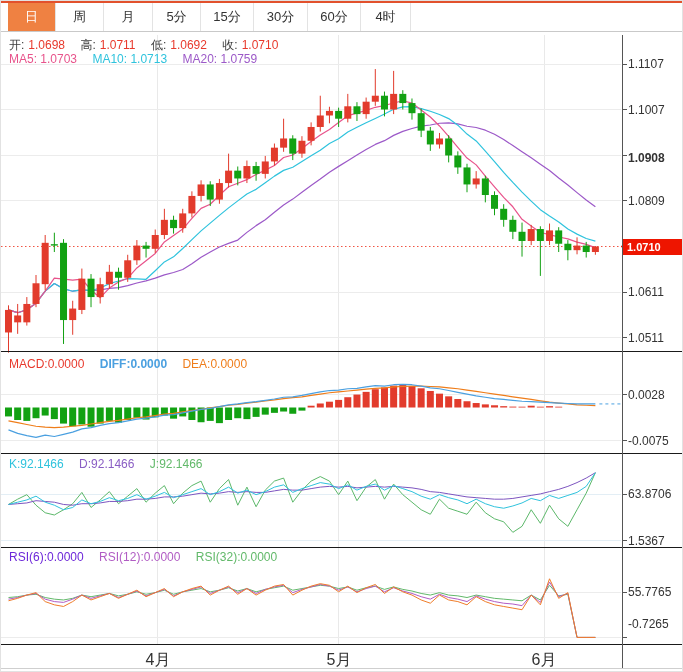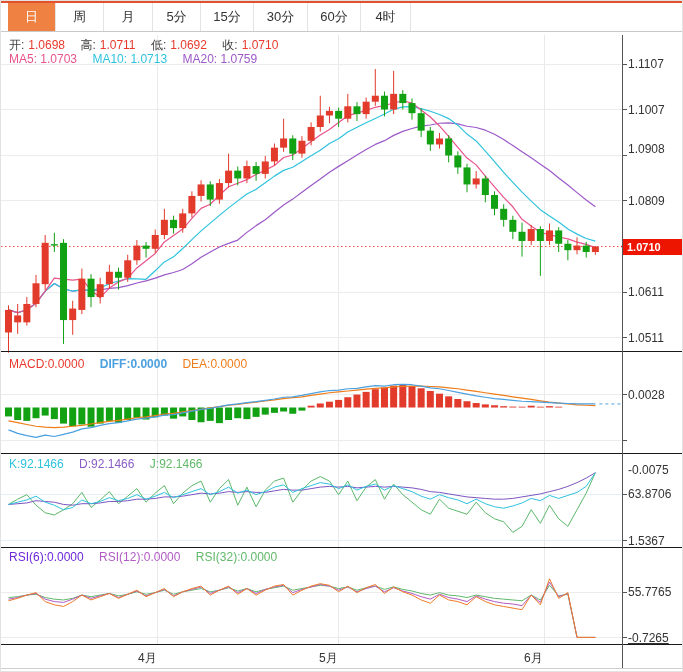--- a/index.html
+++ b/index.html
@@ -18,21 +18,21 @@
   .hdr { font-size:12px; letter-spacing:0; }
   .hdr span { margin-right:4px; }
   .hdr .gap { margin-right:12px; }
   .lab { color:#3c3c3c; }
   .val-red { color:#e8392c; }
   .c-ma5 { color:#e8538b; } .c-ma10 { color:#2fc3dd; } .c-ma20 { color:#9c59c8; }
   .c-macd { color:#e8392c; } .c-diff { color:#4ba0e0;font-weight:bold; } .c-dea { color:#ef7d1a;text-align:center; }
   .c-k { color:#2fc3dd; } .c-d { color:#8a5ec4; } .c-j { color:#62b96a; }
   .c-rsi6 { color:#6d28d9; } .c-rsi12 { color:#b15cc4;margin-top:36px; } .c-rsi24 { color:#62b96a; }
   .ytick { position:absolute; left:627px; width:54px; font-size:12px; color:#333; z-index:2; }
-  .xmonth { position:absolute; width:40px; font-size:12px; color:#333; top:649px; z-index:2; }
+  .xmonth { position:absolute; width:40px; text-align:center; font-size:16px; color:#333; top:649px; z-index:2; }
   .badge { position:absolute; left:622px; top:238px; width:61px; height:16px; background:#ee1500;
            color:#fff; font-size:11px; font-weight:bold; line-height:16px; padding-left:4px; z-index:2; }
 </style>
 </head>
 <body>
 
 <div class="app">
   <div class="topline"></div>
 
   <div class="tabbar">
@@ -311,29 +311,29 @@
     <span class="c-j">J:92.1466</span>
   </div>
   <div class="ov hdr" style="left:8px; top:549px;">
     <span class="c-rsi6 gap">RSI(6):0.0000</span>
     <span class="c-rsi12 gap">RSI(12):0.0000</span>
     <span class="c-rsi24">RSI(32):0.0000</span>
   </div>
 
   <div class="ytick" style="top:56px;">1.1107</div>
   <div class="ytick" style="top:102px;">1.1007</div>
-  <div class="ytick" style="top:141px;">1.0908</div>
+  <div class="ytick" style="top:150px;font-weight:bold;">1.0908</div>
   <div class="ytick" style="top:193px;">1.0809</div>
   <div class="ytick" style="top:284px;">1.0611</div>
   <div class="ytick" style="top:330px;">1.0511</div>
   <div class="badge">1.0710</div>
 
   <div class="ytick" style="top:387px;">0.0028</div>
-  <div class="ytick" style="top:433px;margin-top:29px;">-0.0075</div>
+  <div class="ytick" style="top:433px;">-0.0075</div>
   <div class="ytick" style="top:486px;">63.8706</div>
   <div class="ytick" style="top:533px;">1.5367</div>
   <div class="ytick" style="top:584px;">55.7765</div>
-  <div class="ytick" style="top:630px;text-decoration:underline;">-0.7265</div>
+  <div class="ytick" style="top:616px;">-0.7265</div>
 
   <div class="xmonth" style="left:137px;">4月</div>
   <div class="xmonth" style="left:318px;">5月</div>
   <div class="xmonth" style="left:523px;">6月</div>
 </div>
 
 </body></html>

